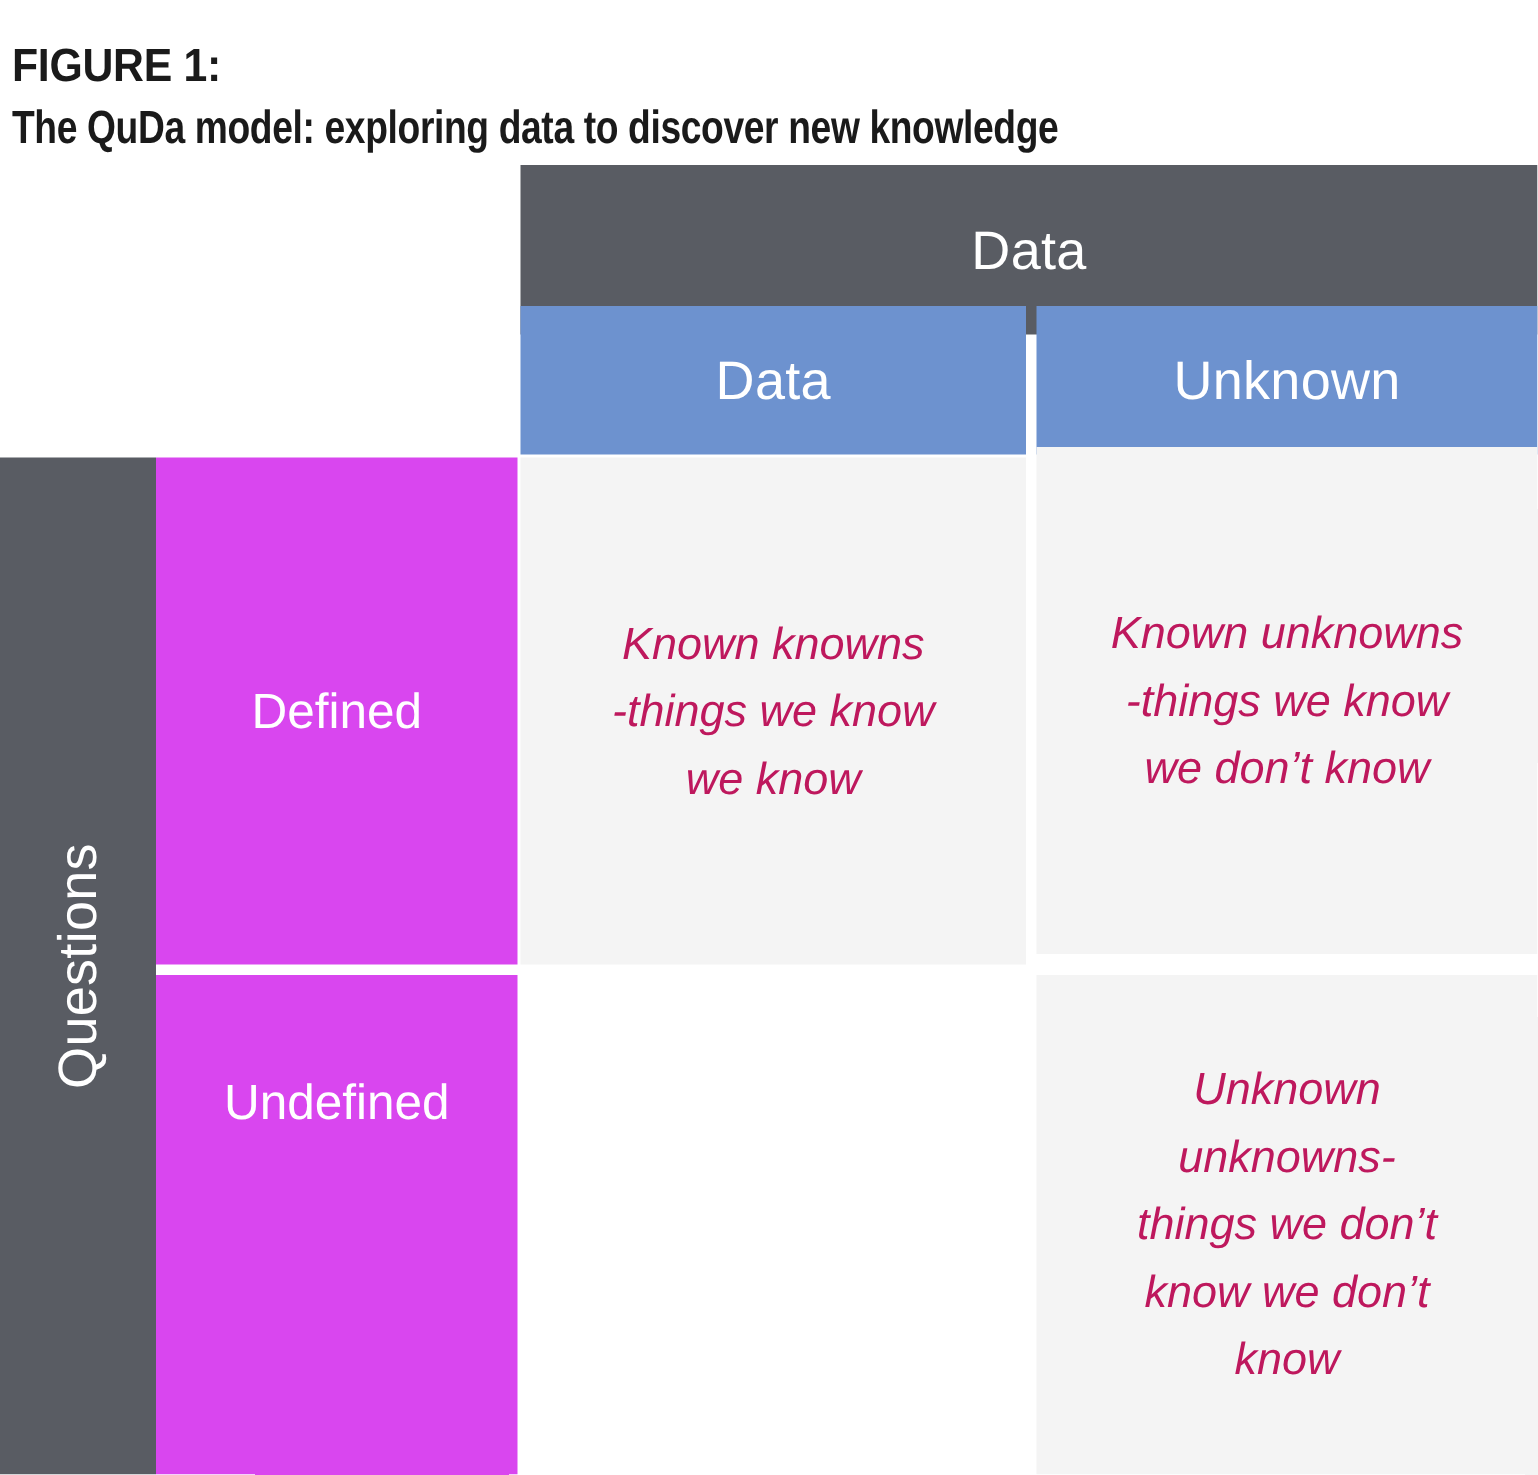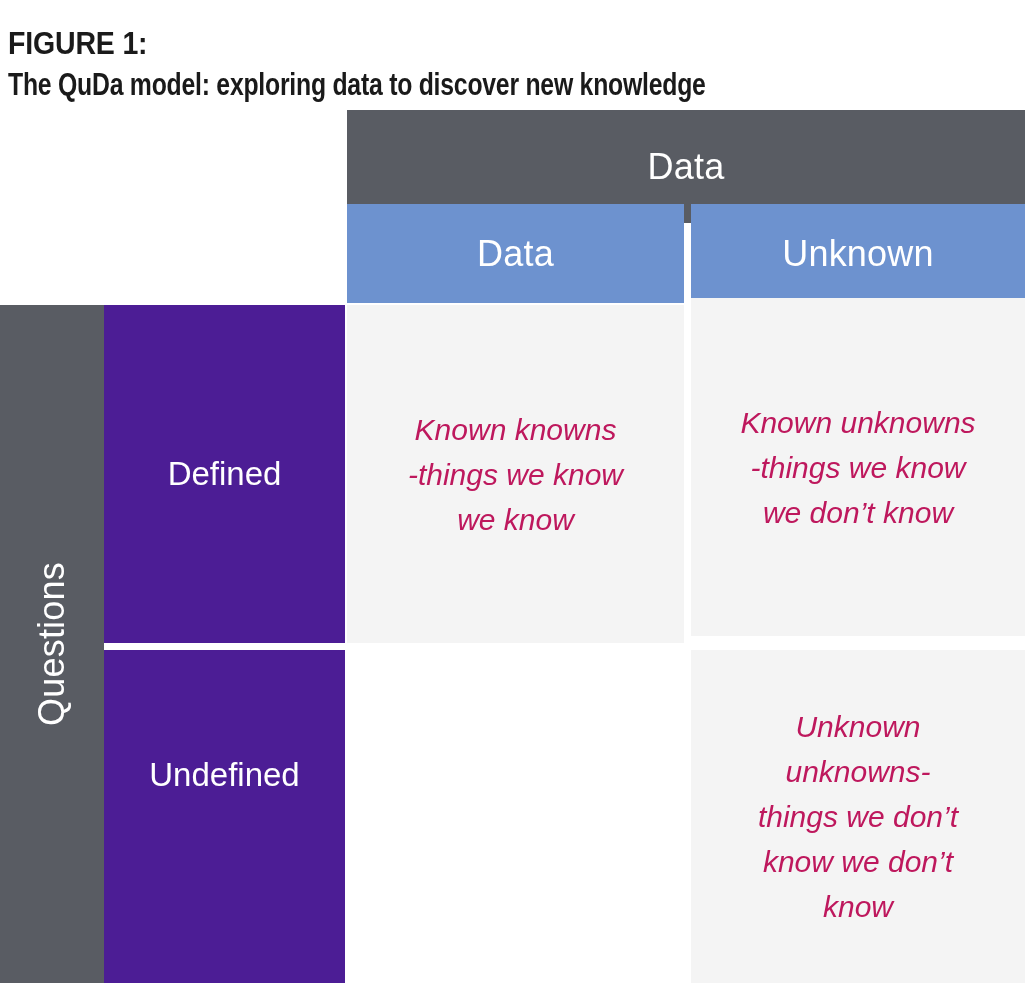--- a/index.html
+++ b/index.html
@@ -111,38 +111,38 @@
     color: #ffffff;
     font-size: 36px;
     letter-spacing: 0.2px;
   }
 
   
   .row-header {
     position: absolute;
     left: 104px;
     width: 241px;
-    background: #4c1d95;
+    background: #d946ef;
     color: #ffffff;
     font-size: 33px;
     display: flex;
     justify-content: center;
     box-sizing: border-box;
   }
   .row-header-defined {
     top: 305px;
     height: 338px;
     align-items: flex-start;
     padding-top: 150px;
   }
   .row-header-undefined {
     top: 650px;
     height: 333px;
     align-items: flex-start;
-    padding-top: 106px;
+    padding-top: 66px;
   }
 
   
   .cell {
     position: absolute;
     background: #F4F4F4;
     box-sizing: border-box;
     display: flex;
     align-items: center;
     justify-content: center;

